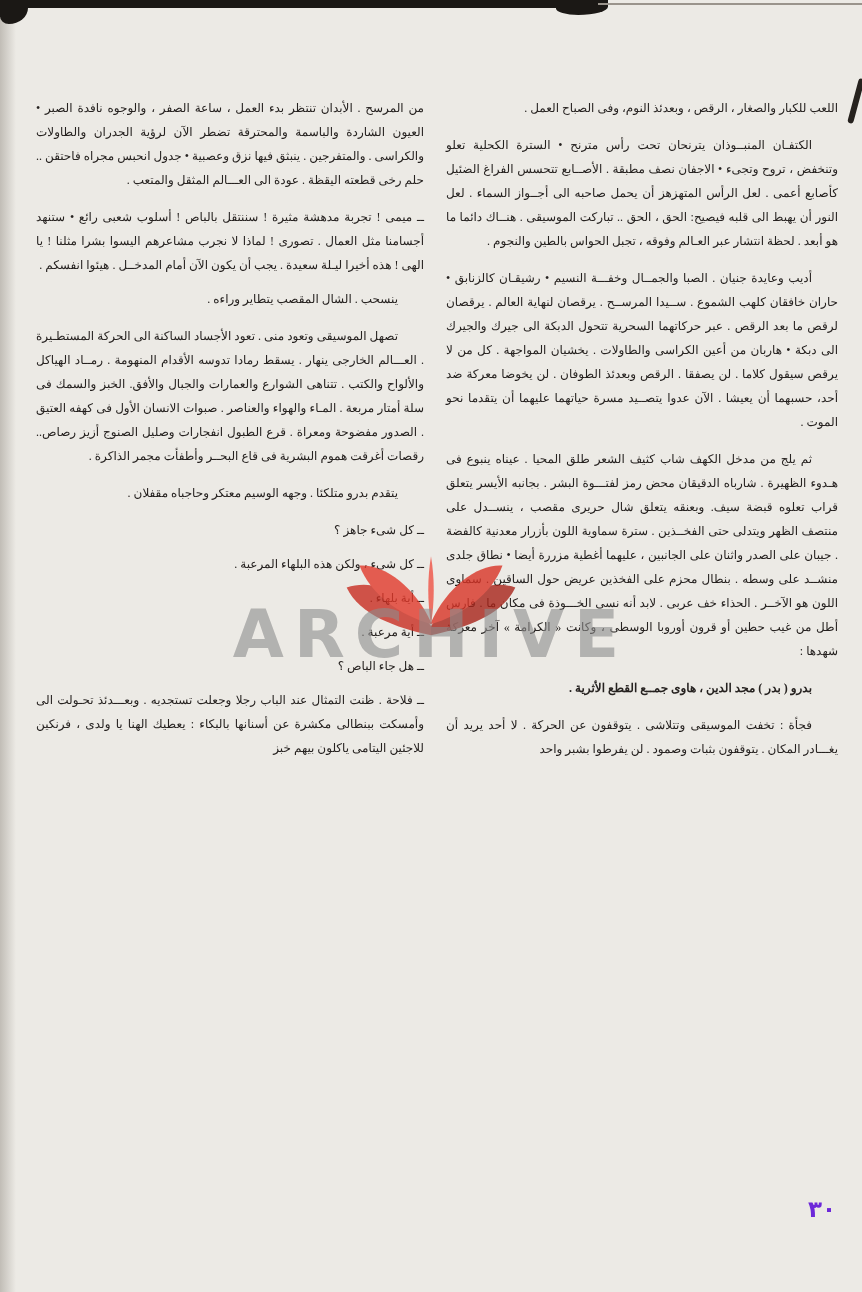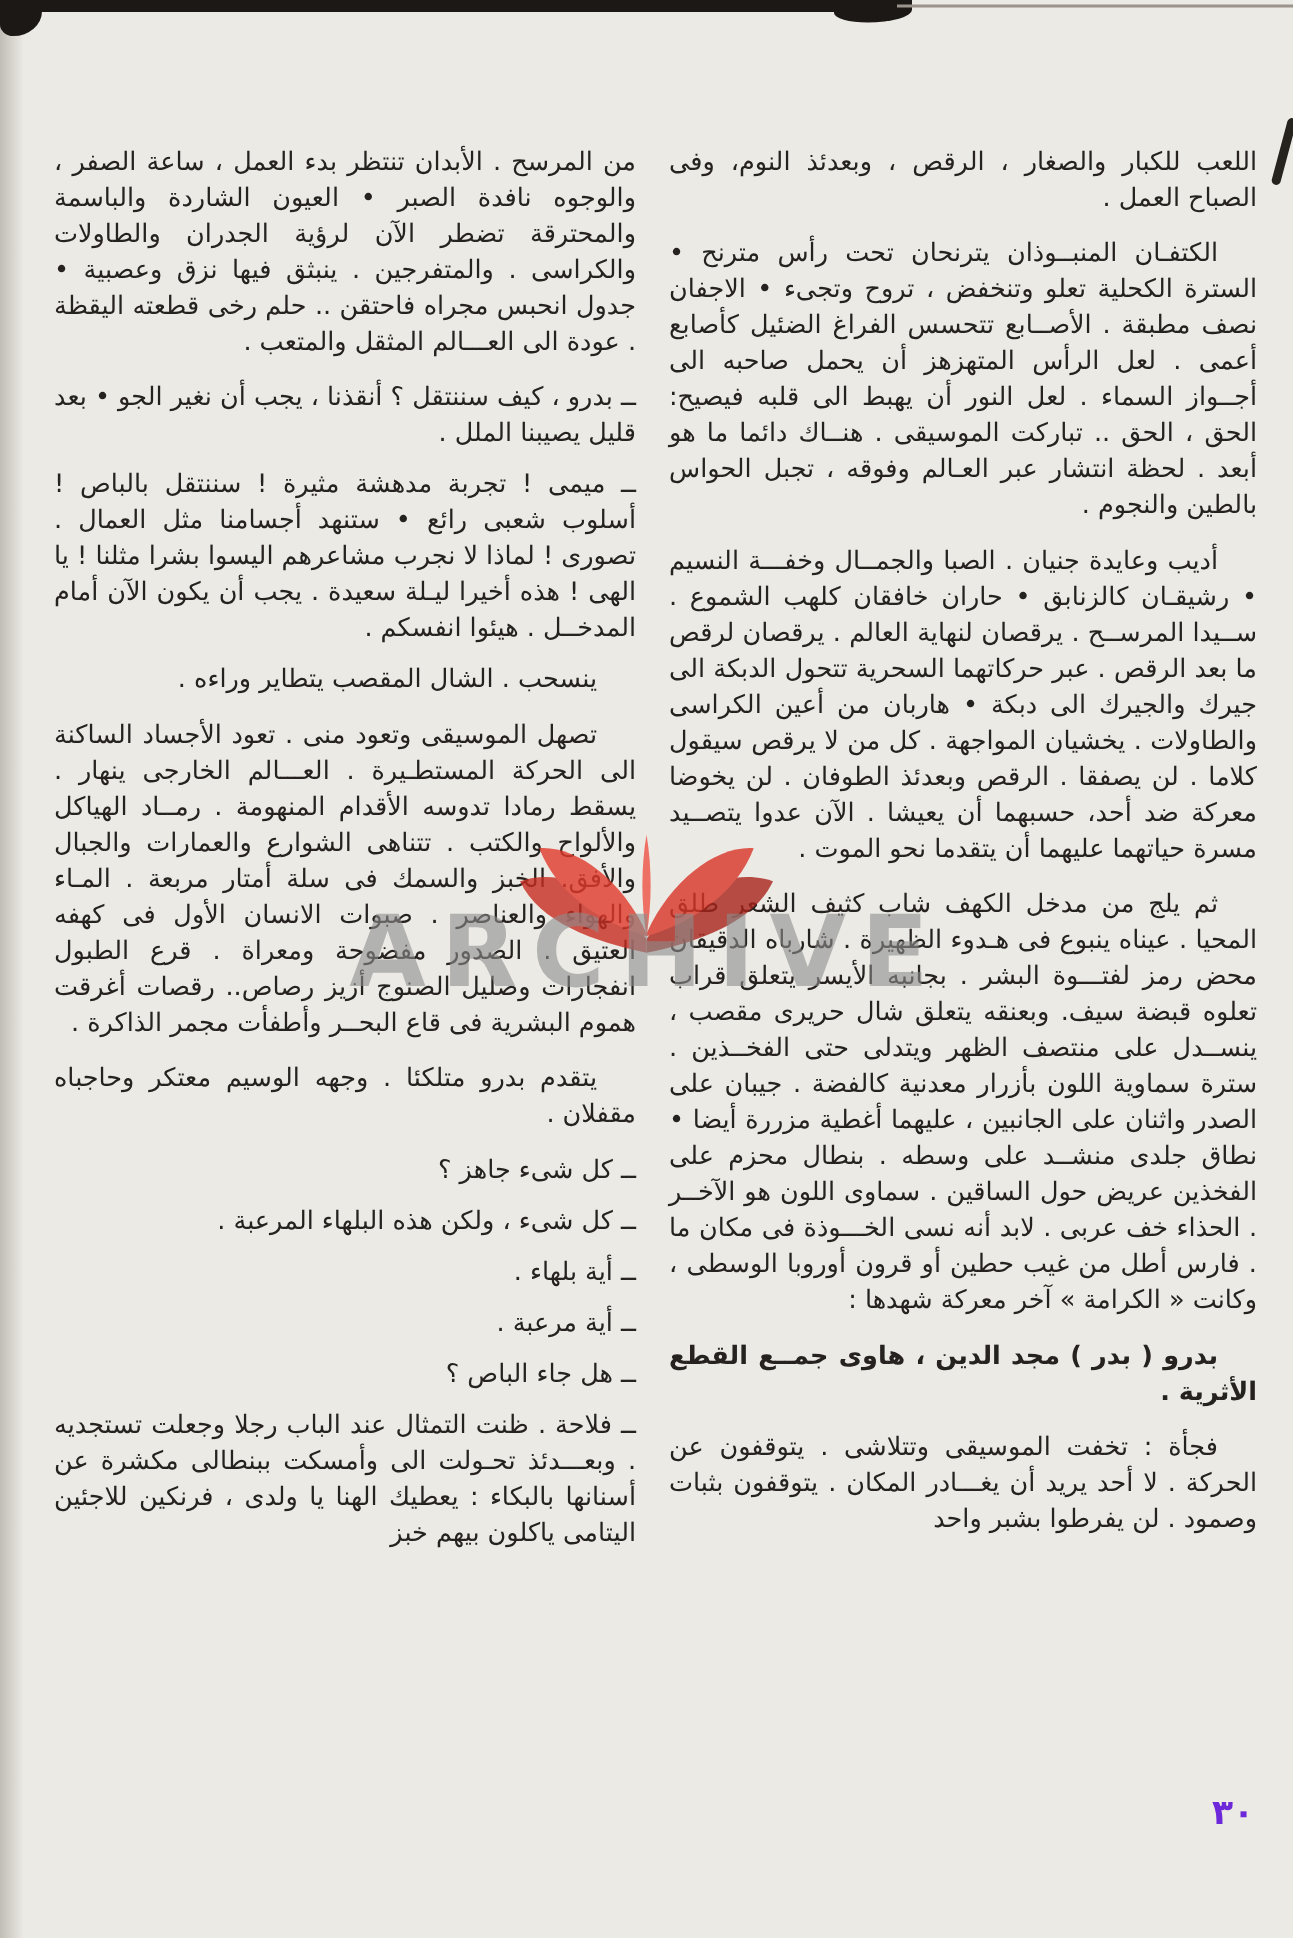--- a/index.html
+++ b/index.html
@@ -21,25 +21,26 @@
   .art-top-hair  { position:absolute; left:598px; top:3px; width:264px; height:2px; background:#9a948c; }
   .art-right-mark{ position:absolute; right:3px; top:78px; width:6px; height:46px; background:#26221e; transform:rotate(15deg); border-radius:3px; }
   .art-left-shade{ position:absolute; left:0; top:0; width:16px; height:100%;
                    background:linear-gradient(to right, rgba(140,134,125,.45), rgba(140,134,125,0)); }
 
   
   .col {
     position:absolute; top:96px;
     width:392px;
     color:#262220;
-    font-size:17px;
+    font-size:12px;
     line-height:24px;
     text-align:justify;
     direction:rtl;
     z-index:1;
+    font-family:Liberation Serif, serif;
   }
   .col-right { right:24px; }
   .col-left  { left:36px; width:388px; }
   .para   { margin:0 0 13px 0; }
   .indent { text-indent:26px; }
   .bold   { font-weight:bold; }
   .dialogue { margin:0 0 10px 0; }
 
   
   .watermark {
@@ -84,21 +85,20 @@
     <p class="para">اللعب للكبار والصغار ، الرقص ، وبعدئذ النوم، وفى الصباح العمل .</p>
     <p class="para indent">الكتفـان المنبــوذان يترنحان تحت رأس مترنح • السترة الكحلية تعلو وتنخفض ، تروح وتجىء • الاجفان نصف مطبقة . الأصــابع تتحسس الفراغ الضئيل كأصابع أعمى . لعل الرأس المتهزهز أن يحمل صاحبه الى أجــواز السماء . لعل النور أن يهبط الى قلبه فيصيح: الحق ، الحق .. تباركت الموسيقى . هنــاك دائما ما هو أبعد . لحظة انتشار عبر العـالم وفوقه ، تجبل الحواس بالطين والنجوم .</p>
     <p class="para indent">أديب وعايدة جنيان . الصبا والجمــال وخفـــة النسيم • رشيقـان كالزنابق • حاران خافقان كلهب الشموع . ســيدا المرســح . يرقصان لنهاية العالم . يرقصان لرقص ما بعد الرقص . عبر حركاتهما السحرية تتحول الدبكة الى جيرك والجيرك الى دبكة • هاربان من أعين الكراسى والطاولات . يخشيان المواجهة . كل من لا يرقص سيقول كلاما . لن يصفقا . الرقص وبعدئذ الطوفان . لن يخوضا معركة ضد أحد، حسبهما أن يعيشا . الآن عدوا يتصــيد مسرة حياتهما عليهما أن يتقدما نحو الموت .</p>
     <p class="para indent">ثم يلج من مدخل الكهف شاب كثيف الشعر طلق المحيا . عيناه ينبوع فى هـدوء الظهيرة . شارباه الدقيقان محض رمز لفتـــوة البشر . بجانبه الأيسر يتعلق قراب تعلوه قبضة سيف. وبعنقه يتعلق شال حريرى مقصب ، ينســدل على منتصف الظهر ويتدلى حتى الفخــذين . سترة سماوية اللون بأزرار معدنية كالفضة . جيبان على الصدر واثنان على الجانبين ، عليهما أغطية مزررة أيضا • نطاق جلدى منشــد على وسطه . بنطال محزم على الفخذين عريض حول الساقين . سماوى اللون هو الآخــر . الحذاء خف عربى . لابد أنه نسى الخـــوذة فى مكان ما . فارس أطل من غيب حطين أو قرون أوروبا الوسطى ، وكانت « الكرامة » آخر معركة شهدها :</p>
     <p class="para indent bold">بدرو ( بدر ) مجد الدين ، هاوى جمــع القطع الأثرية .</p>
     <p class="para indent">فجأة : تخفت الموسيقى وتتلاشى . يتوقفون عن الحركة . لا أحد يريد أن يغـــادر المكان . يتوقفون بثبات وصمود . لن يفرطوا بشبر واحد</p>
   </div>
 
   <div class="col col-left">
     <p class="para">من المرسح . الأبدان تنتظر بدء العمل ، ساعة الصفر ، والوجوه نافدة الصبر • العيون الشاردة والباسمة والمحترقة تضطر الآن لرؤية الجدران والطاولات والكراسى . والمتفرجين . ينبثق فيها نزق وعصبية • جدول انحبس مجراه فاحتقن .. حلم رخى قطعته اليقظة . عودة الى العـــالم المثقل والمتعب .</p>
-    <p class="para dialogue">ــ بدرو ، كيف سننتقل ؟ أنقذنا ، يجب أن نغير الجو • بعد قليل يصيبنا الملل .</p>
     <p class="para dialogue">ــ ميمى ! تجربة مدهشة مثيرة ! سننتقل بالباص ! أسلوب شعبى رائع • ستنهد أجسامنا مثل العمال . تصورى ! لماذا لا نجرب مشاعرهم اليسوا بشرا مثلنا ! يا الهى ! هذه أخيرا ليـلة سعيدة . يجب أن يكون الآن أمام المدخــل . هيئوا انفسكم .</p>
     <p class="para indent">ينسحب . الشال المقصب يتطاير وراءه .</p>
     <p class="para indent">تصهل الموسيقى وتعود منى . تعود الأجساد الساكنة الى الحركة المستطـيرة . العـــالم الخارجى ينهار . يسقط رمادا تدوسه الأقدام المنهومة . رمــاد الهياكل والألواح والكتب . تتناهى الشوارع والعمارات والجبال والأفق. الخبز والسمك فى سلة أمتار مربعة . المـاء والهواء والعناصر . صبوات الانسان الأول فى كهفه العتيق . الصدور مفضوحة ومعراة . قرع الطبول انفجارات وصليل الصنوج أزيز رصاص.. رقصات أغرقت هموم البشرية فى قاع البحــر وأطفأت مجمر الذاكرة .</p>
     <p class="para indent">يتقدم بدرو متلكئا . وجهه الوسيم معتكر وحاجباه مقفلان .</p>
     <p class="para dialogue">ــ كل شىء جاهز ؟</p>
     <p class="para dialogue">ــ كل شىء ، ولكن هذه البلهاء المرعبة .</p>
     <p class="para dialogue">ــ أية بلهاء .</p>
     <p class="para dialogue">ــ أية مرعبة .</p>
     <p class="para dialogue">ــ هل جاء الباص ؟</p>
     <p class="para dialogue">ــ فلاحة . ظنت التمثال عند الباب رجلا وجعلت تستجديه . وبعـــدئذ تحـولت الى وأمسكت ببنطالى مكشرة عن أسنانها بالبكاء : يعطيك الهنا يا ولدى ، فرنكين للاجئين اليتامى ياكلون بيهم خبز</p>

